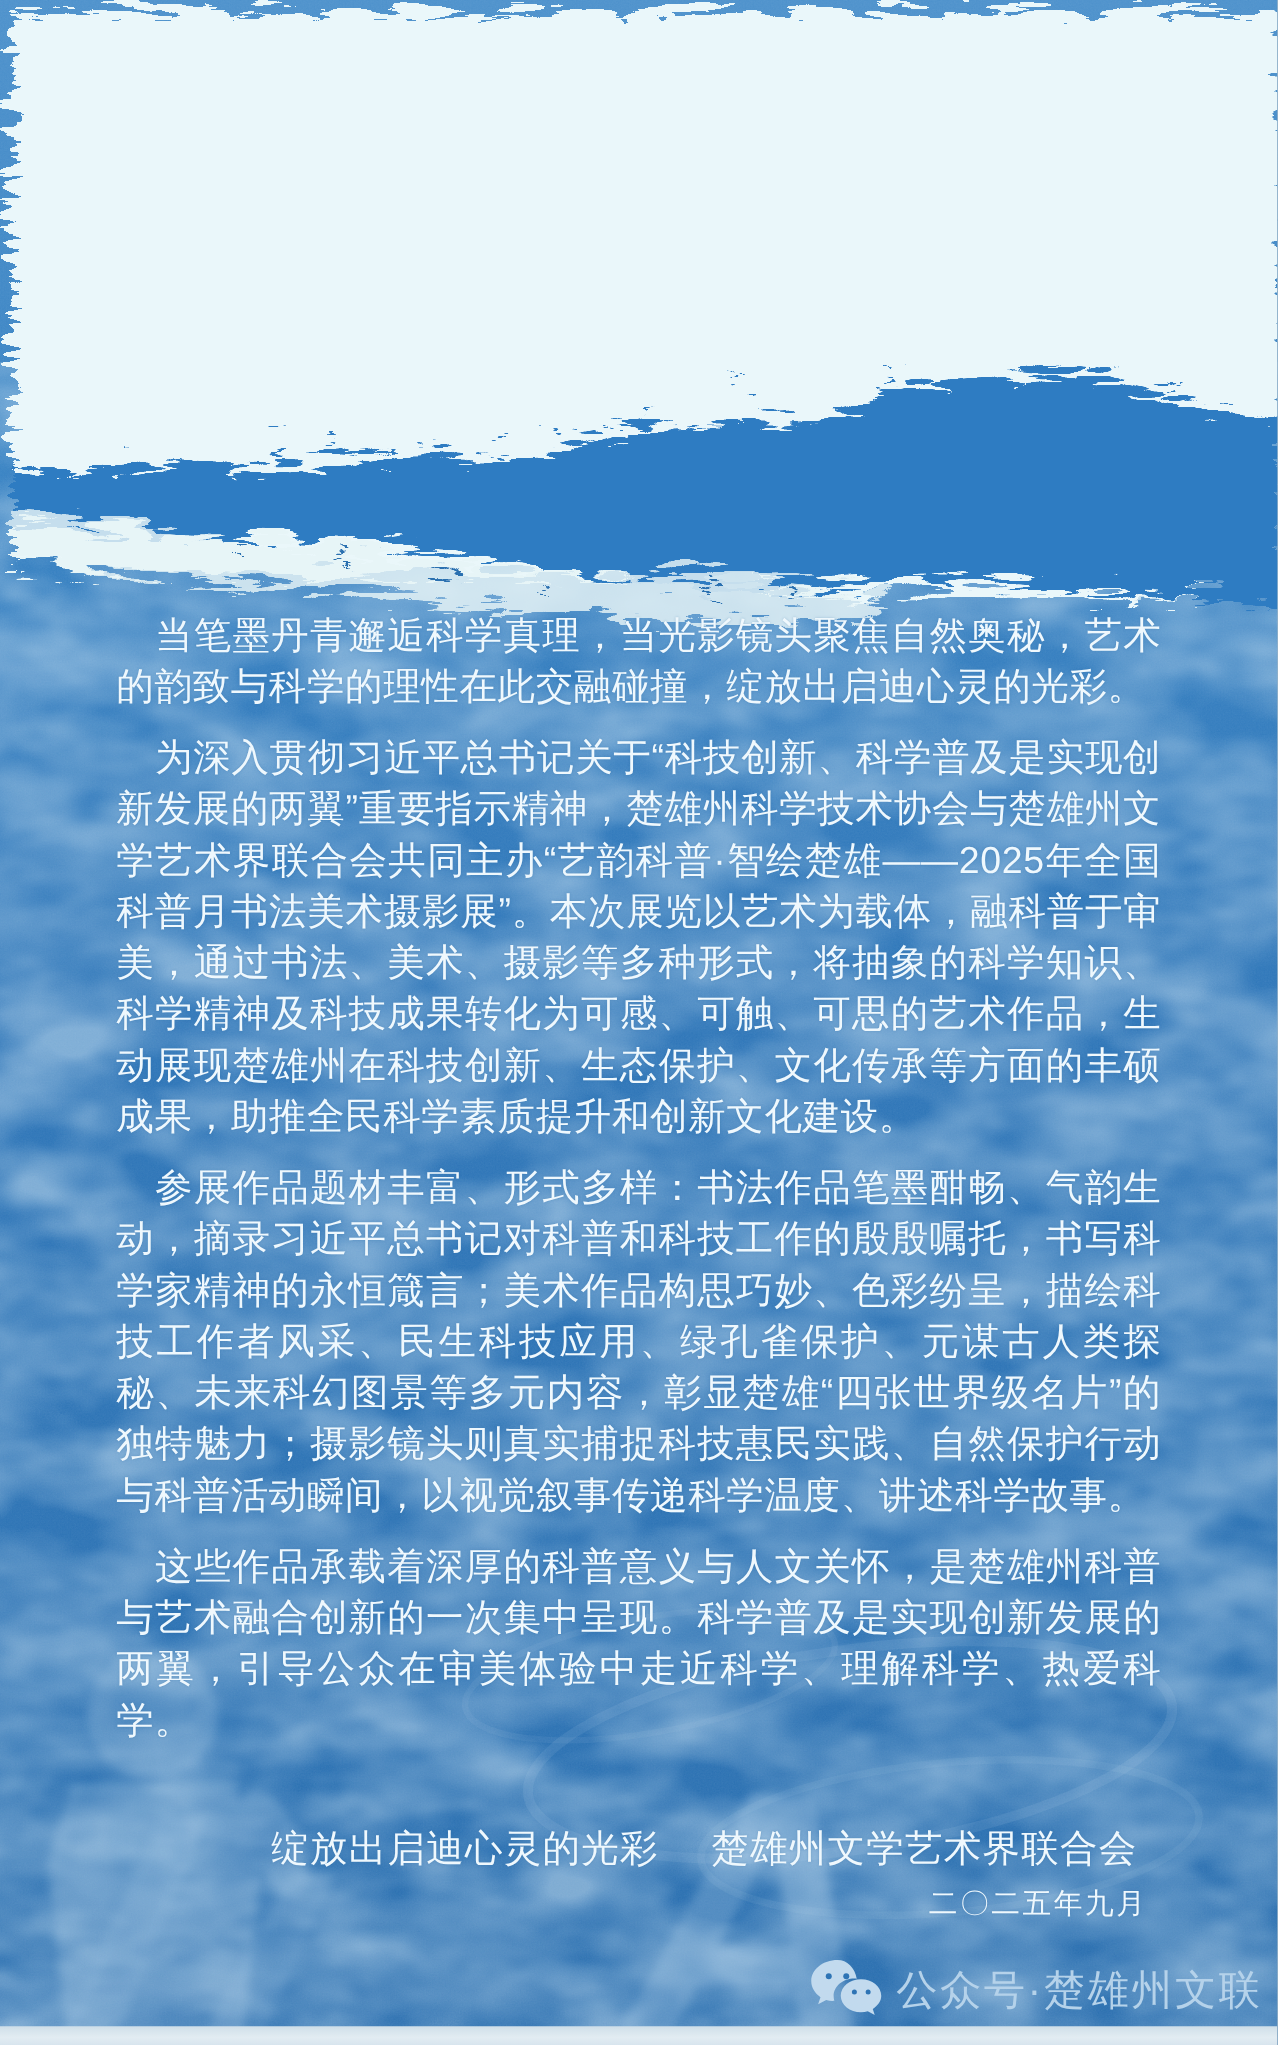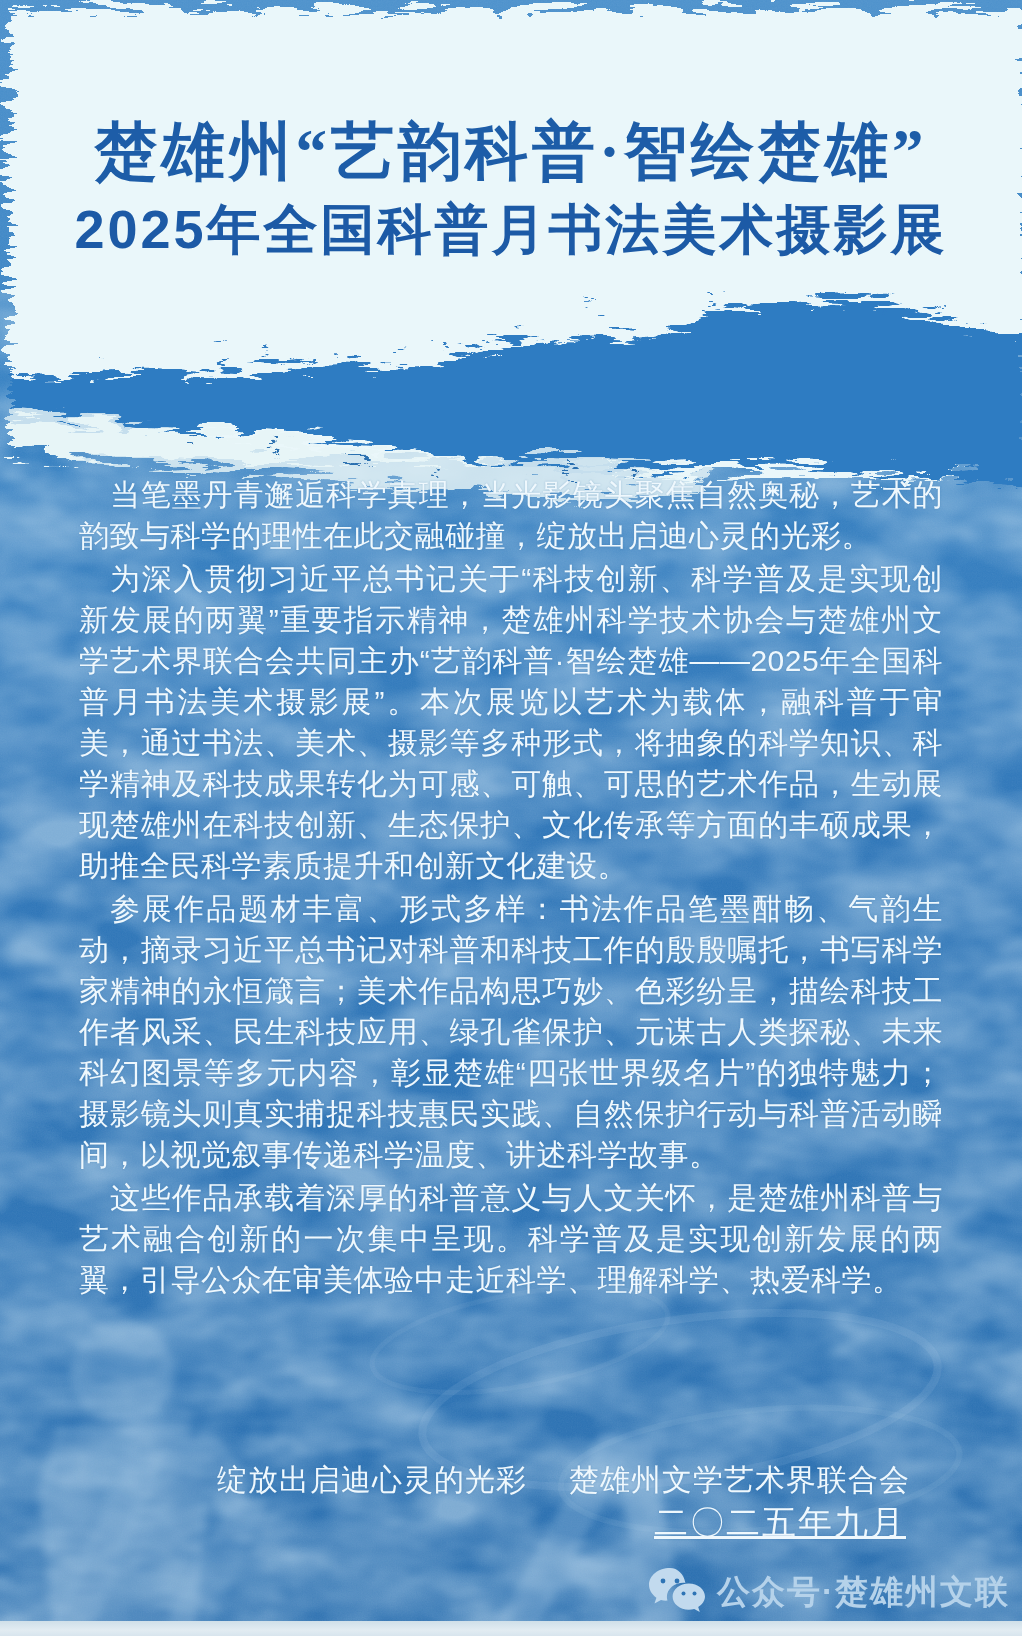--- a/index.html
+++ b/index.html
@@ -30,41 +30,41 @@
   .wash{position:absolute;left:0;top:0;width:1022px;height:520px;z-index:4;pointer-events:none;}
   
   .marks{position:absolute;left:0;top:0;width:1022px;height:1636px;z-index:2;pointer-events:none;}
   
   .body-text{
     position:absolute;left:77px;top:472px;width:868px;z-index:7;
     color:#eff8fd;font-size:30px;line-height:41px;
     text-align:justify;letter-spacing:0.5px;
     text-shadow:0 0 2px rgba(44,102,160,0.35);
   }
-  .body-text p{margin:2px;text-indent:31px;}
+  .body-text p{margin:16px;text-indent:31px;}
   
   .signature{
     position:absolute;top:1459px;right:112px;z-index:7;
     color:#eff8fd;font-size:30px;line-height:41px;letter-spacing:1px;
     white-space:nowrap;text-shadow:0 0 2px rgba(44,102,160,0.35);
   }
   .signature .org-gap{display:inline-block;width:42px;}
   .pub-date{
-    position:absolute;top:1502px;right:116px;z-index:7;
-    color:#eff8fd;font-size:34px;line-height:41px;letter-spacing:2px;
-    white-space:nowrap;text-shadow:0 0 2px rgba(44,102,160,0.35);text-decoration:underline;
+    position:absolute;top:1502px;right:104px;z-index:7;
+    color:#eff8fd;font-size:23px;line-height:41px;letter-spacing:2px;
+    white-space:nowrap;text-shadow:0 0 2px rgba(44,102,160,0.35);
   }
   
   .footer{
     position:absolute;top:1566px;right:12px;z-index:7;
     display:flex;align-items:center;gap:10px;
   }
   .footer .wx-icon{width:60px;height:52px;display:block;}
   .footer .account{
-    color:#b5d2ea;font-size:33px;letter-spacing:2px;white-space:nowrap;font-weight:bold;
+    color:#b5d2ea;font-size:33px;letter-spacing:2px;white-space:nowrap;
   }
   .bottom-strip{
     position:absolute;left:0;top:1621px;width:1022px;height:15px;z-index:8;
     background:linear-gradient(180deg,#cfdfe9 0%,#e2ecf2 60%,#d8e5ee 100%);
   }
 </style>
 </head>
 <body>
 
 <div class="poster">
@@ -158,24 +158,20 @@
         <circle cx="182" cy="430" r="3"></circle>
           <circle cx="262" cy="440" r="2.5"></circle>
         <circle cx="352" cy="452" r="3"></circle>
           <circle cx="422" cy="458" r="2"></circle>
         <circle cx="560" cy="462" r="3"></circle>
           <circle cx="622" cy="468" r="2.5"></circle>
       </g>
     </g>
   </svg>
 
-  <div class="title-wrap">
-    <div class="title-line1">楚雄州“艺韵科普·智绘楚雄”</div>
-    <div class="title-line2">2025年全国科普月书法美术摄影展</div>
-  </div>
 
   <div class="body-text">
     <p>当笔墨丹青邂逅科学真理，当光影镜头聚焦自然奥秘，艺术的韵致与科学的理性在此交融碰撞，绽放出启迪心灵的光彩。</p>
     <p>为深入贯彻习近平总书记关于“科技创新、科学普及是实现创新发展的两翼”重要指示精神，楚雄州科学技术协会与楚雄州文学艺术界联合会共同主办“艺韵科普·智绘楚雄——2025年全国科普月书法美术摄影展”。本次展览以艺术为载体，融科普于审美，通过书法、美术、摄影等多种形式，将抽象的科学知识、科学精神及科技成果转化为可感、可触、可思的艺术作品，生动展现楚雄州在科技创新、生态保护、文化传承等方面的丰硕成果，助推全民科学素质提升和创新文化建设。</p>
     <p>参展作品题材丰富、形式多样：书法作品笔墨酣畅、气韵生动，摘录习近平总书记对科普和科技工作的殷殷嘱托，书写科学家精神的永恒箴言；美术作品构思巧妙、色彩纷呈，描绘科技工作者风采、民生科技应用、绿孔雀保护、元谋古人类探秘、未来科幻图景等多元内容，彰显楚雄“四张世界级名片”的独特魅力；摄影镜头则真实捕捉科技惠民实践、自然保护行动与科普活动瞬间，以视觉叙事传递科学温度、讲述科学故事。</p>
     <p>这些作品承载着深厚的科普意义与人文关怀，是楚雄州科普与艺术融合创新的一次集中呈现。科学普及是实现创新发展的两翼，引导公众在审美体验中走近科学、理解科学、热爱科学。</p>
   </div>
 
   <div class="signature">
     <span>绽放出启迪心灵的光彩</span><span class="org-gap"></span><span>楚雄州文学艺术界联合会</span>

